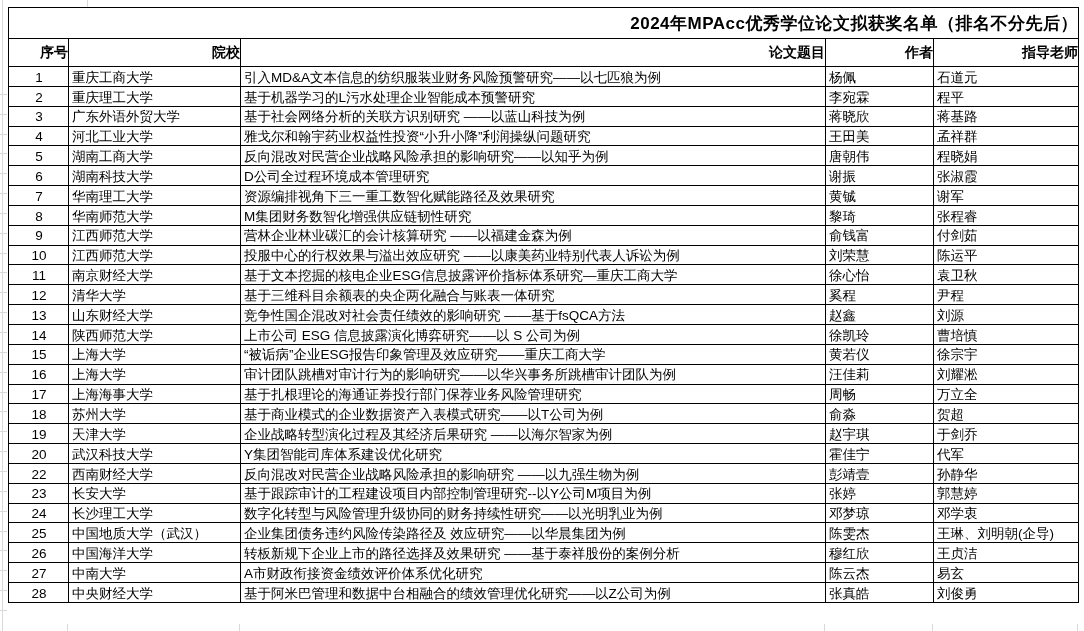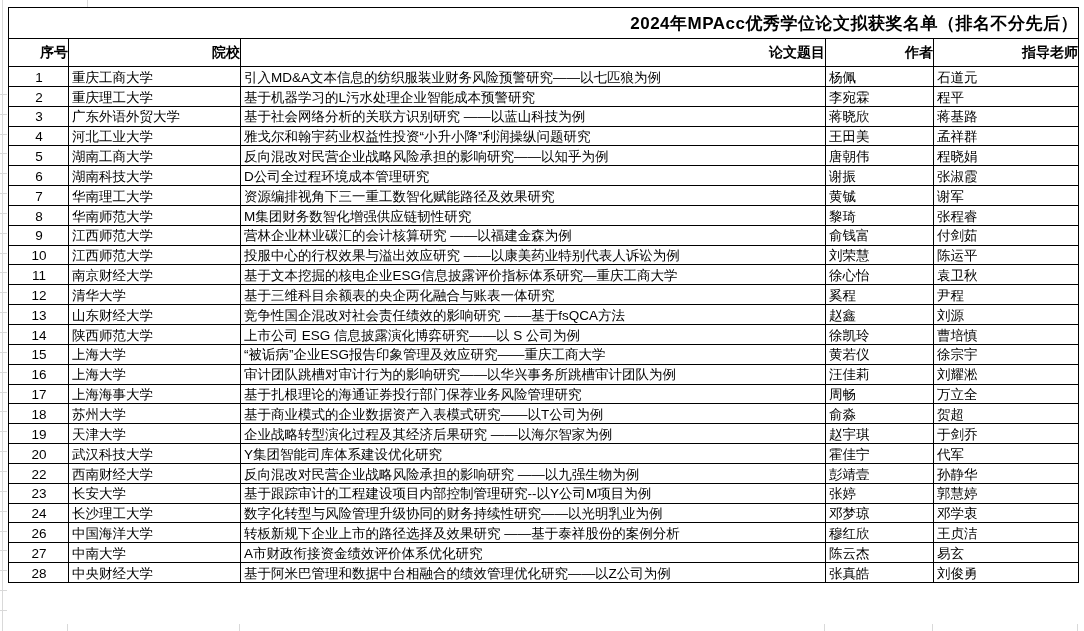--- a/index.html
+++ b/index.html
@@ -260,20 +260,27 @@
           <td class="c-advisor">郭慧婷</td>
         </tr>
         <tr class="data-row">
           <td class="c-no">24</td>
           <td class="c-school">长沙理工大学</td>
           <td class="c-thesis">数字化转型与风险管理升级协同的财务持续性研究——以光明乳业为例</td>
           <td class="c-author">邓梦琼</td>
           <td class="c-advisor">邓学衷</td>
         </tr>
         <tr class="data-row">
+          <td class="c-no">25</td>
+          <td class="c-school">中国地质大学（武汉）</td>
+          <td class="c-thesis">企业集团债务违约风险传染路径及 效应研究——以华晨集团为例</td>
+          <td class="c-author">陈雯杰</td>
+          <td class="c-advisor">王琳、刘明朝(企导)</td>
+        </tr>
+        <tr class="data-row">
           <td class="c-no">26</td>
           <td class="c-school">中国海洋大学</td>
           <td class="c-thesis">转板新规下企业上市的路径选择及效果研究 ——基于泰祥股份的案例分析</td>
           <td class="c-author">穆红欣</td>
           <td class="c-advisor">王贞洁</td>
         </tr>
         <tr class="data-row">
           <td class="c-no">27</td>
           <td class="c-school">中南大学</td>
           <td class="c-thesis">A市财政衔接资金绩效评价体系优化研究</td>

